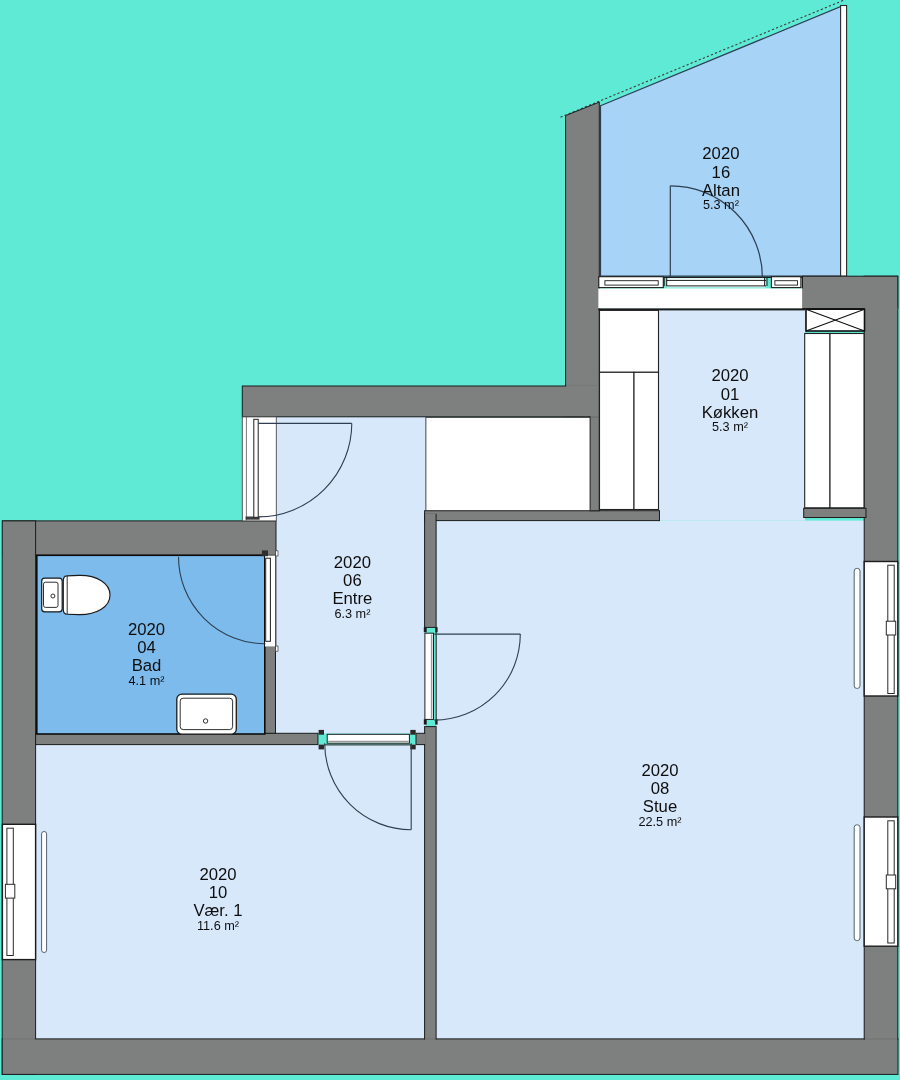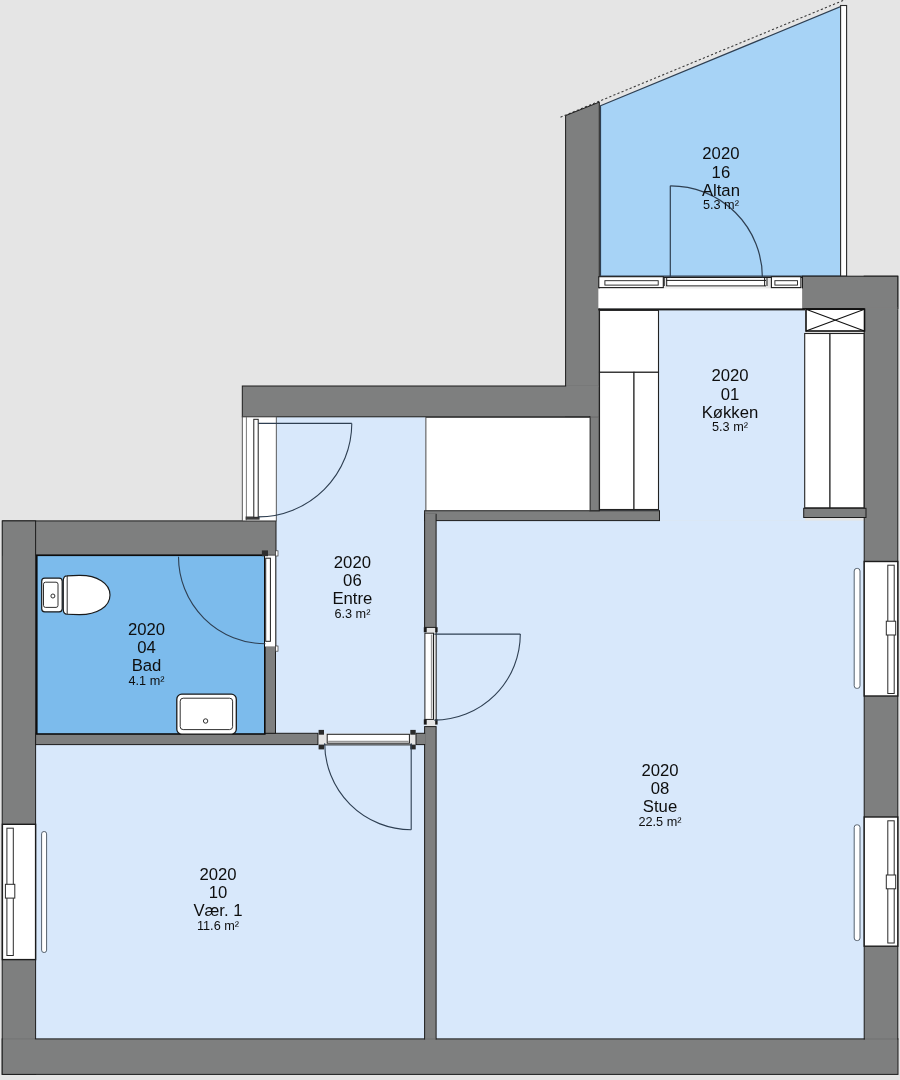--- a/index.html
+++ b/index.html
@@ -1,16 +1,16 @@
 <!DOCTYPE html>
 <html><head>
 <meta charset="utf-8">
 <style>
   html,body{margin:0;padding:0;background:#ffffff;}
-  .wrap{width:900px;height:1080px;position:relative;background:#e5e5e5;overflow:hidden;}
+  .wrap{width:900px;height:1080px;position:relative;background:#5eead4;overflow:hidden;}
   svg{display:block;}
   text{font-family:"Liberation Sans",sans-serif;fill:#0e0e0e;}
   .t1{font-size:16.7px;-webkit-text-stroke:0.55px #0e0e0e;}
   .t2{font-size:12.7px;-webkit-text-stroke:0.35px #0e0e0e;}
 </style>
 </head>
 <body>
 <div class="wrap">
 <svg width="900" height="1080" viewBox="0 0 900 1080">
 

